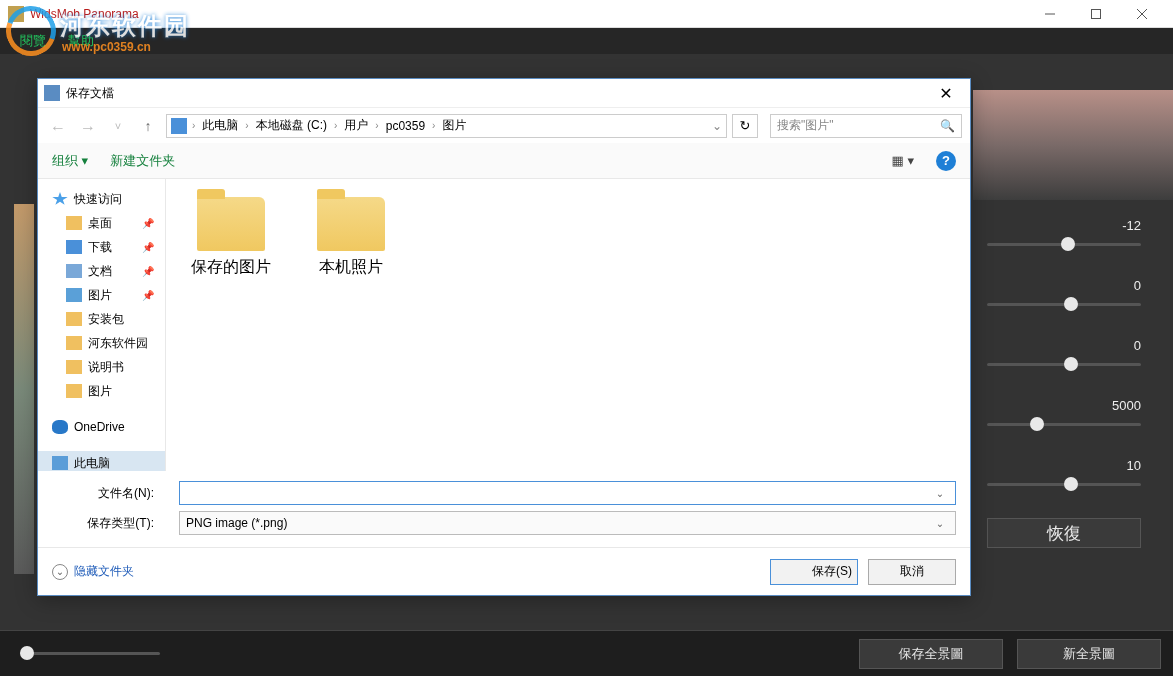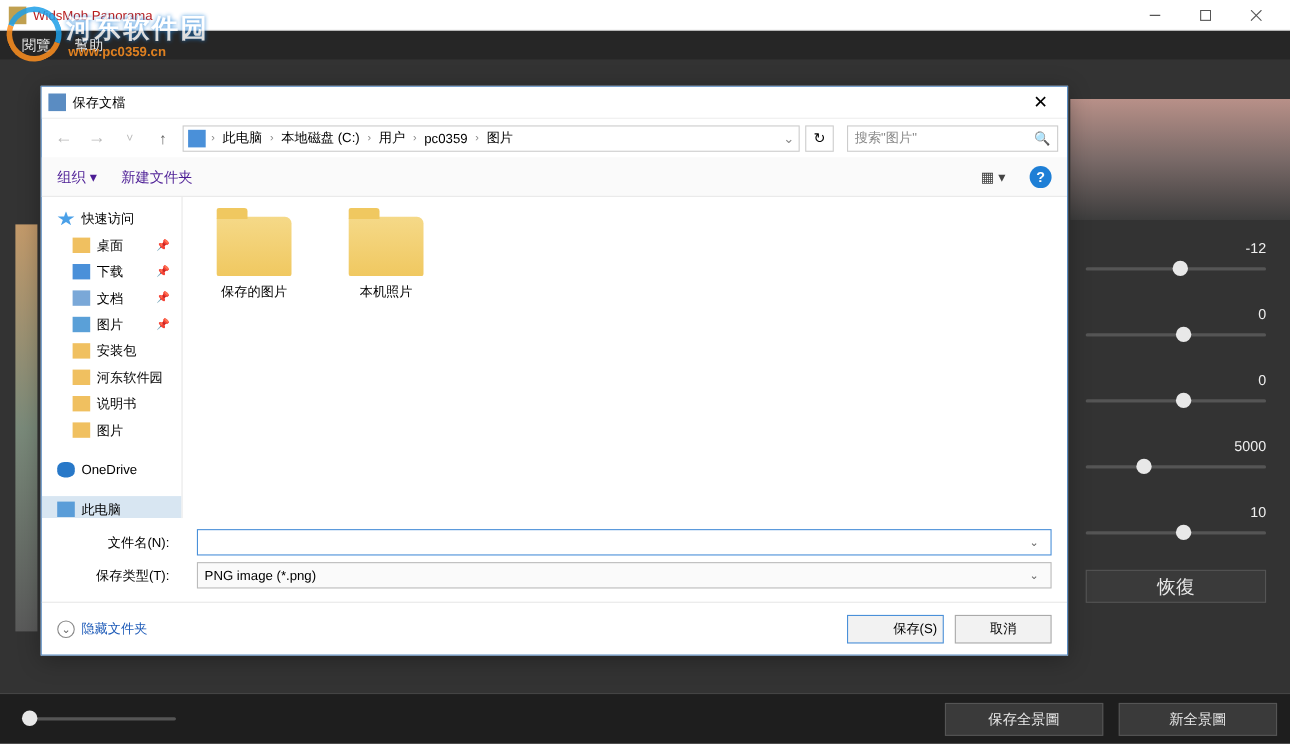--- a/index.html
+++ b/index.html
@@ -6,28 +6,28 @@
 body { width: 1173px; height: 676px; background: #2a2a2a; overflow: hidden; position: relative; }
 
 
 .app-window { width: 100%; height: 100%; background: #2a2a2a; display: flex; flex-direction: column; }
 .app-titlebar { height: 28px; background: #fff; display: flex; align-items: center; padding: 0 8px; font-size: 12px; color: #b91c1c; border-bottom: 1px solid #ddd; }
 .app-titlebar .app-icon { width: 16px; height: 16px; background: #c0a050; margin-right: 6px; }
 .app-titlebar .spacer { flex: 1; }
 .win-btn { width: 46px; height: 28px; display: flex; align-items: center; justify-content: center; font-size: 10px; color: #555; }
 .win-btn svg { width: 10px; height: 10px; }
 
-.app-menubar { height: 26px; background: #262626; display: flex; align-items: center; padding: 0 20px; gap: 22px; font-size: 13px; color: #e5e5e5; }
+.app-menubar { height: 26px; background: #262626; display: flex; align-items: center; padding: 0 20px; gap: 22px; font-size: 13px; color: #22c55e; }
 
 .app-body { flex: 1; display: flex; background: #2a2a2a; position: relative; }
 .canvas-area { flex: 1; background: #333; position: relative; }
 .preview-img { position: absolute; right: 0; top: 36px; width: 200px; height: 110px; background: linear-gradient(180deg, #b89088 0%, #7a6a68 50%, #3d3d3d 100%); }
 .preview-img2 { position: absolute; left: 14px; top: 150px; width: 20px; height: 370px; background: linear-gradient(180deg, #c49a6a 0%, #7a8a7a 50%, #5a5a5a 100%); }
 
-.side-panel { position: absolute; right: 0; top: 150px; width: 200px; padding: 14px 22px 14px 14px; }
+.side-panel { position: absolute; right: 0; top: 150px; width: 200px; padding: 14px 32px 14px 14px; }
 .slider-row { margin-bottom: 32px; }
 .slider-val { text-align: right; font-size: 13px; color: #eee; margin-bottom: 10px; }
 .slider-track { height: 3px; background: #555; position: relative; border-radius: 2px; }
 .slider-thumb { position: absolute; top: -6px; width: 14px; height: 14px; background: #e8e8e8; border-radius: 50%; }
 .restore-btn { width: 100%; height: 30px; background: #3a3a3a; color: #e8e8e8; font-size: 17px; border: 1px solid #555; display: flex; align-items: center; justify-content: center; margin-top: 8px; }
 
 .app-footer { height: 46px; background: #1e1e1e; border-top: 1px solid #444; display: flex; align-items: center; padding: 0 12px; gap: 14px; }
 .zoom-slider { width: 140px; height: 3px; background: #555; position: relative; border-radius: 2px; margin-left: 8px; }
 .zoom-slider .slider-thumb { left: 0; }
 .footer-spacer { flex: 1; }
@@ -46,21 +46,21 @@
 .breadcrumb { flex: 1; height: 24px; border: 1px solid #ccc; display: flex; align-items: center; padding: 0 4px; font-size: 12px; gap: 2px; }
 .breadcrumb .bc-icon { width: 16px; height: 16px; background: #4a90d9; }
 .bc-sep { color: #888; padding: 0 3px; font-size: 10px; }
 .bc-item { padding: 0 2px; }
 .bc-drop { color: #888; padding-left: 8px; margin-left: auto; }
 .nav-refresh { width: 26px; height: 24px; border: 1px solid #ccc; display: flex; align-items: center; justify-content: center; font-size: 13px; margin-left: -1px; }
 .search-box { width: 192px; height: 24px; border: 1px solid #ccc; display: flex; align-items: center; padding: 0 6px; font-size: 12px; color: #888; margin-left: 6px; }
 .search-box .spacer { flex: 1; }
 
 .dlg-toolbar { height: 36px; display: flex; align-items: center; padding: 0 14px; gap: 22px; font-size: 13px; color: #1e5bb8; border-bottom: 1px solid #e8e8e8; background: #fafafa; }
-.dlg-toolbar .toolbar-label { color: #4c1d95; }
+.dlg-toolbar .toolbar-label { color: #15803d; }
 .dlg-toolbar .spacer { flex: 1; }
 .view-btn { display: flex; align-items: center; gap: 3px; color: #444; }
 .help-btn { width: 20px; height: 20px; border-radius: 50%; background: #1e7fd6; color: #fff; display: flex; align-items: center; justify-content: center; font-size: 13px; font-weight: bold; }
 
 .dlg-body { flex: 1; display: flex; min-height: 0; }
 .nav-tree { width: 128px; border-right: 1px solid #e8e8e8; padding: 8px 0; font-size: 12px; overflow: hidden; }
 .tree-item { height: 24px; display: flex; align-items: center; padding: 0 10px 0 14px; gap: 6px; }
 .tree-item.indent { padding-left: 28px; }
 .tree-item.selected { background: #d8e6f2; }
 .tree-icon { width: 16px; height: 14px; flex-shrink: 0; }
@@ -72,21 +72,21 @@
 .tree-folder { background: #f0c060; }
 .tree-cloud { background: #2878c8; border-radius: 40%; }
 .tree-pc { background: #5a9dd8; }
 .pin-icon { margin-left: auto; color: #999; font-size: 10px; }
 .tree-spacer { height: 12px; }
 
 .file-area { flex: 1; padding: 18px 20px; display: flex; gap: 30px; align-items: flex-start; }
 .folder-item { display: flex; flex-direction: column; align-items: center; gap: 6px; width: 90px; }
 .folder-icon-lg { width: 68px; height: 54px; background: linear-gradient(180deg, #f5d988 0%, #f0c860 100%); border-radius: 2px 6px 2px 2px; position: relative; }
 .folder-icon-lg::before { content: ''; position: absolute; top: -8px; left: 0; width: 28px; height: 10px; background: #f0c860; border-radius: 2px 3px 0 0; }
-.folder-label { font-size: 12px; text-align: center; }
+.folder-label { font-size: 16px; text-align: center; }
 
 .dlg-fields { padding: 10px 14px 6px; }
 .field-row { display: flex; align-items: center; margin-bottom: 6px; gap: 17px; }
 .field-label { width: 110px; text-align: right; font-size: 12px; padding-right: 8px; }
 .field-input { flex: 1; height: 24px; border: 1px solid #4a90d9; padding: 0 6px; font-size: 12px; display: flex; align-items: center; }
 .field-input.filetype { border-color: #bbb; background: #fafafa; }
 .field-drop { width: 18px; text-align: center; color: #666; font-size: 10px; }
 
 .dlg-footer { height: 48px; display: flex; align-items: center; padding: 0 14px; border-top: 1px solid #e8e8e8; gap: 10px; }
 .hide-folders { display: flex; align-items: center; gap: 6px; font-size: 12px; color: #1e5bb8; }

